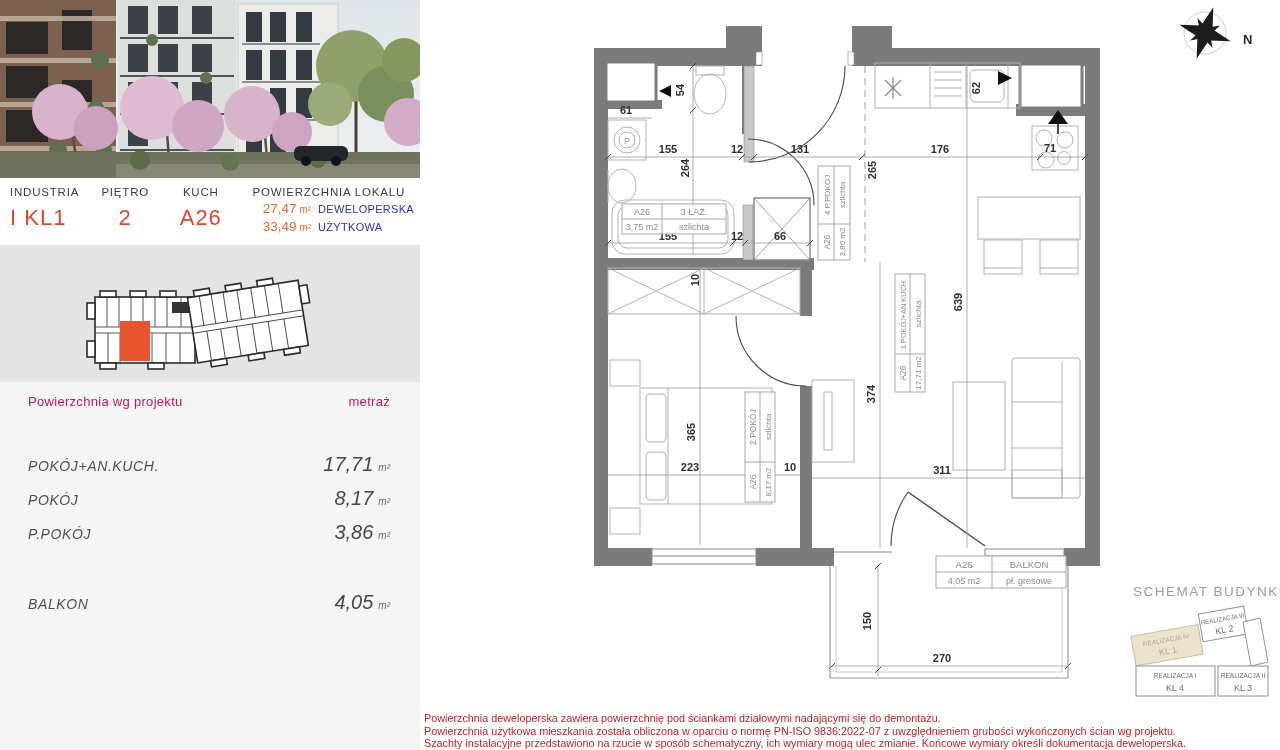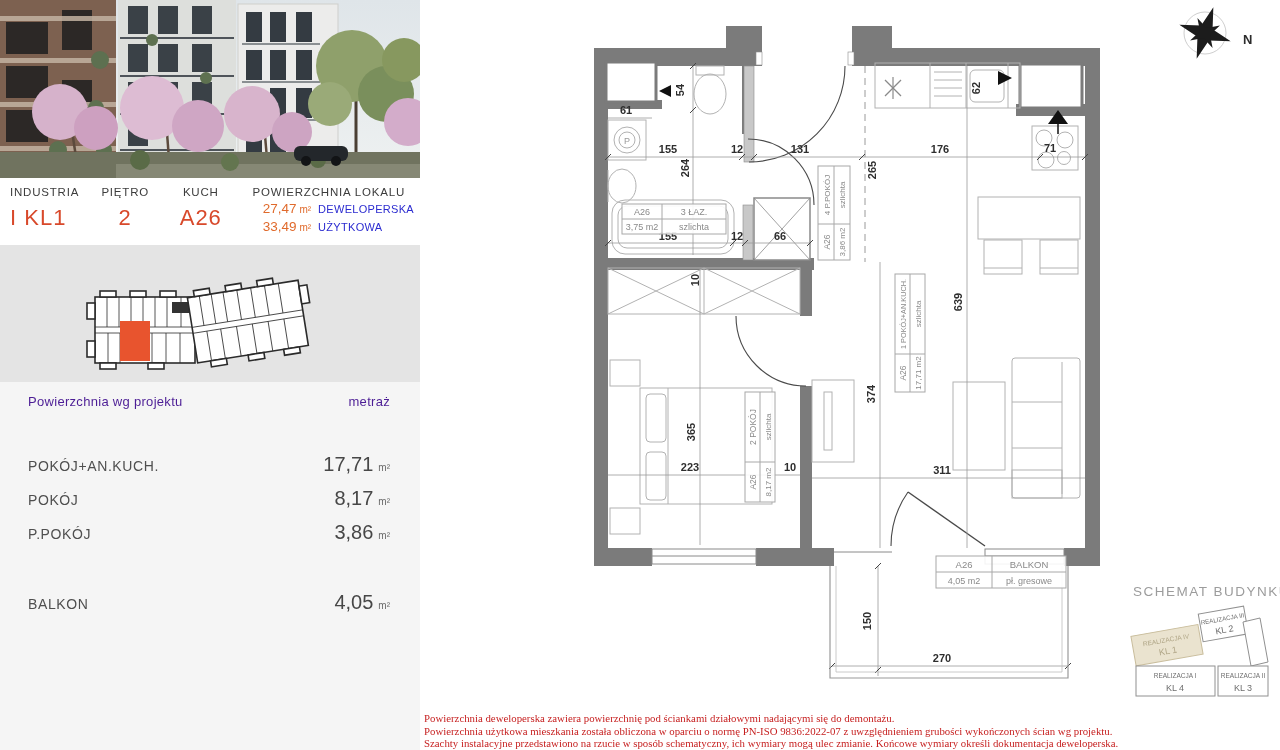--- a/index.html
+++ b/index.html
@@ -18,32 +18,32 @@
   .col-floor { width:78px; }
   .col-num  { width:86px; }
   .col-area { flex:1; text-align:left; padding-left:12px; }
   .area-row { display:flex; align-items:baseline; margin-top:3px; }
   .area-row:first-of-type { margin-top:6px; }
   .area-num { font-size:13.5px; color:#e06a2c; min-width:44px; text-align:right; }
   .area-unit { font-size:10px; color:#e06a2c; margin-left:3px; }
   .area-type { font-size:11px; font-weight:normal; color:#2b2bd0; margin-left:7px; letter-spacing:0.3px; }
   .miniplan { position:absolute; left:0; top:245px; width:420px; height:137px; background:#e4e4e4; }
   .areas-table { position:absolute; left:0; top:382px; width:420px; height:368px; background:#f5f5f5; padding:12px 30px 0 28px; }
-  .at-header { display:flex; justify-content:space-between; font-size:13px; color:#4c1d95; letter-spacing:0.3px; }
+  .at-header { display:flex; justify-content:space-between; font-size:13px; color:#be185d; letter-spacing:0.3px; }
   .at-rows { margin-top:44px; }
-  .at-row { display:flex; justify-content:space-between; align-items:baseline; margin-bottom:11px; }
+  .at-row { display:flex; justify-content:space-between; align-items:baseline; margin-bottom:11px;font-style:italic; }
   .at-label { font-size:14px; color:#4f4f4f; letter-spacing:0.6px; }
   .at-val { font-size:20px; color:#474747; }
   .at-unit { font-size:10px; color:#6a6a6a; margin-left:5px; }
   .at-balcony { margin-top:47px; }
 
   
   .plan-area { position:absolute; left:420px; top:0; width:860px; height:750px; background:#fff; }
   .plan-svg { position:absolute; left:0; top:0; }
-  .disclaimer { position:absolute; left:4px; top:712px; width:852px; color:#c61f1f; font-size:10.8px; line-height:1.16;font-family:Liberation Serif, serif; }
+  .disclaimer { position:absolute; left:4px; top:712px; width:852px; color:#c61f1f; font-size:10.8px; line-height:1.16; }
   .disclaimer p { white-space:nowrap; }
 
   svg text { font-family:"Liberation Sans", sans-serif; }
   .dim { font-size:11px; font-weight:bold; fill:#2e2e2e; }
   .lbl { fill:#8a8a8a; }
   .furn { fill:none; stroke:#b2b2b2; stroke-width:1; }
   .dimline { stroke:#9a9a9a; stroke-width:0.8; fill:none; }
   .tick { stroke:#444; stroke-width:1; }
   .arc { stroke:#4a4a4a; stroke-width:1.1; fill:none; }
   .ltable rect.frame { fill:rgba(255,255,255,0.9); stroke:#a8a8a8; stroke-width:1; }

